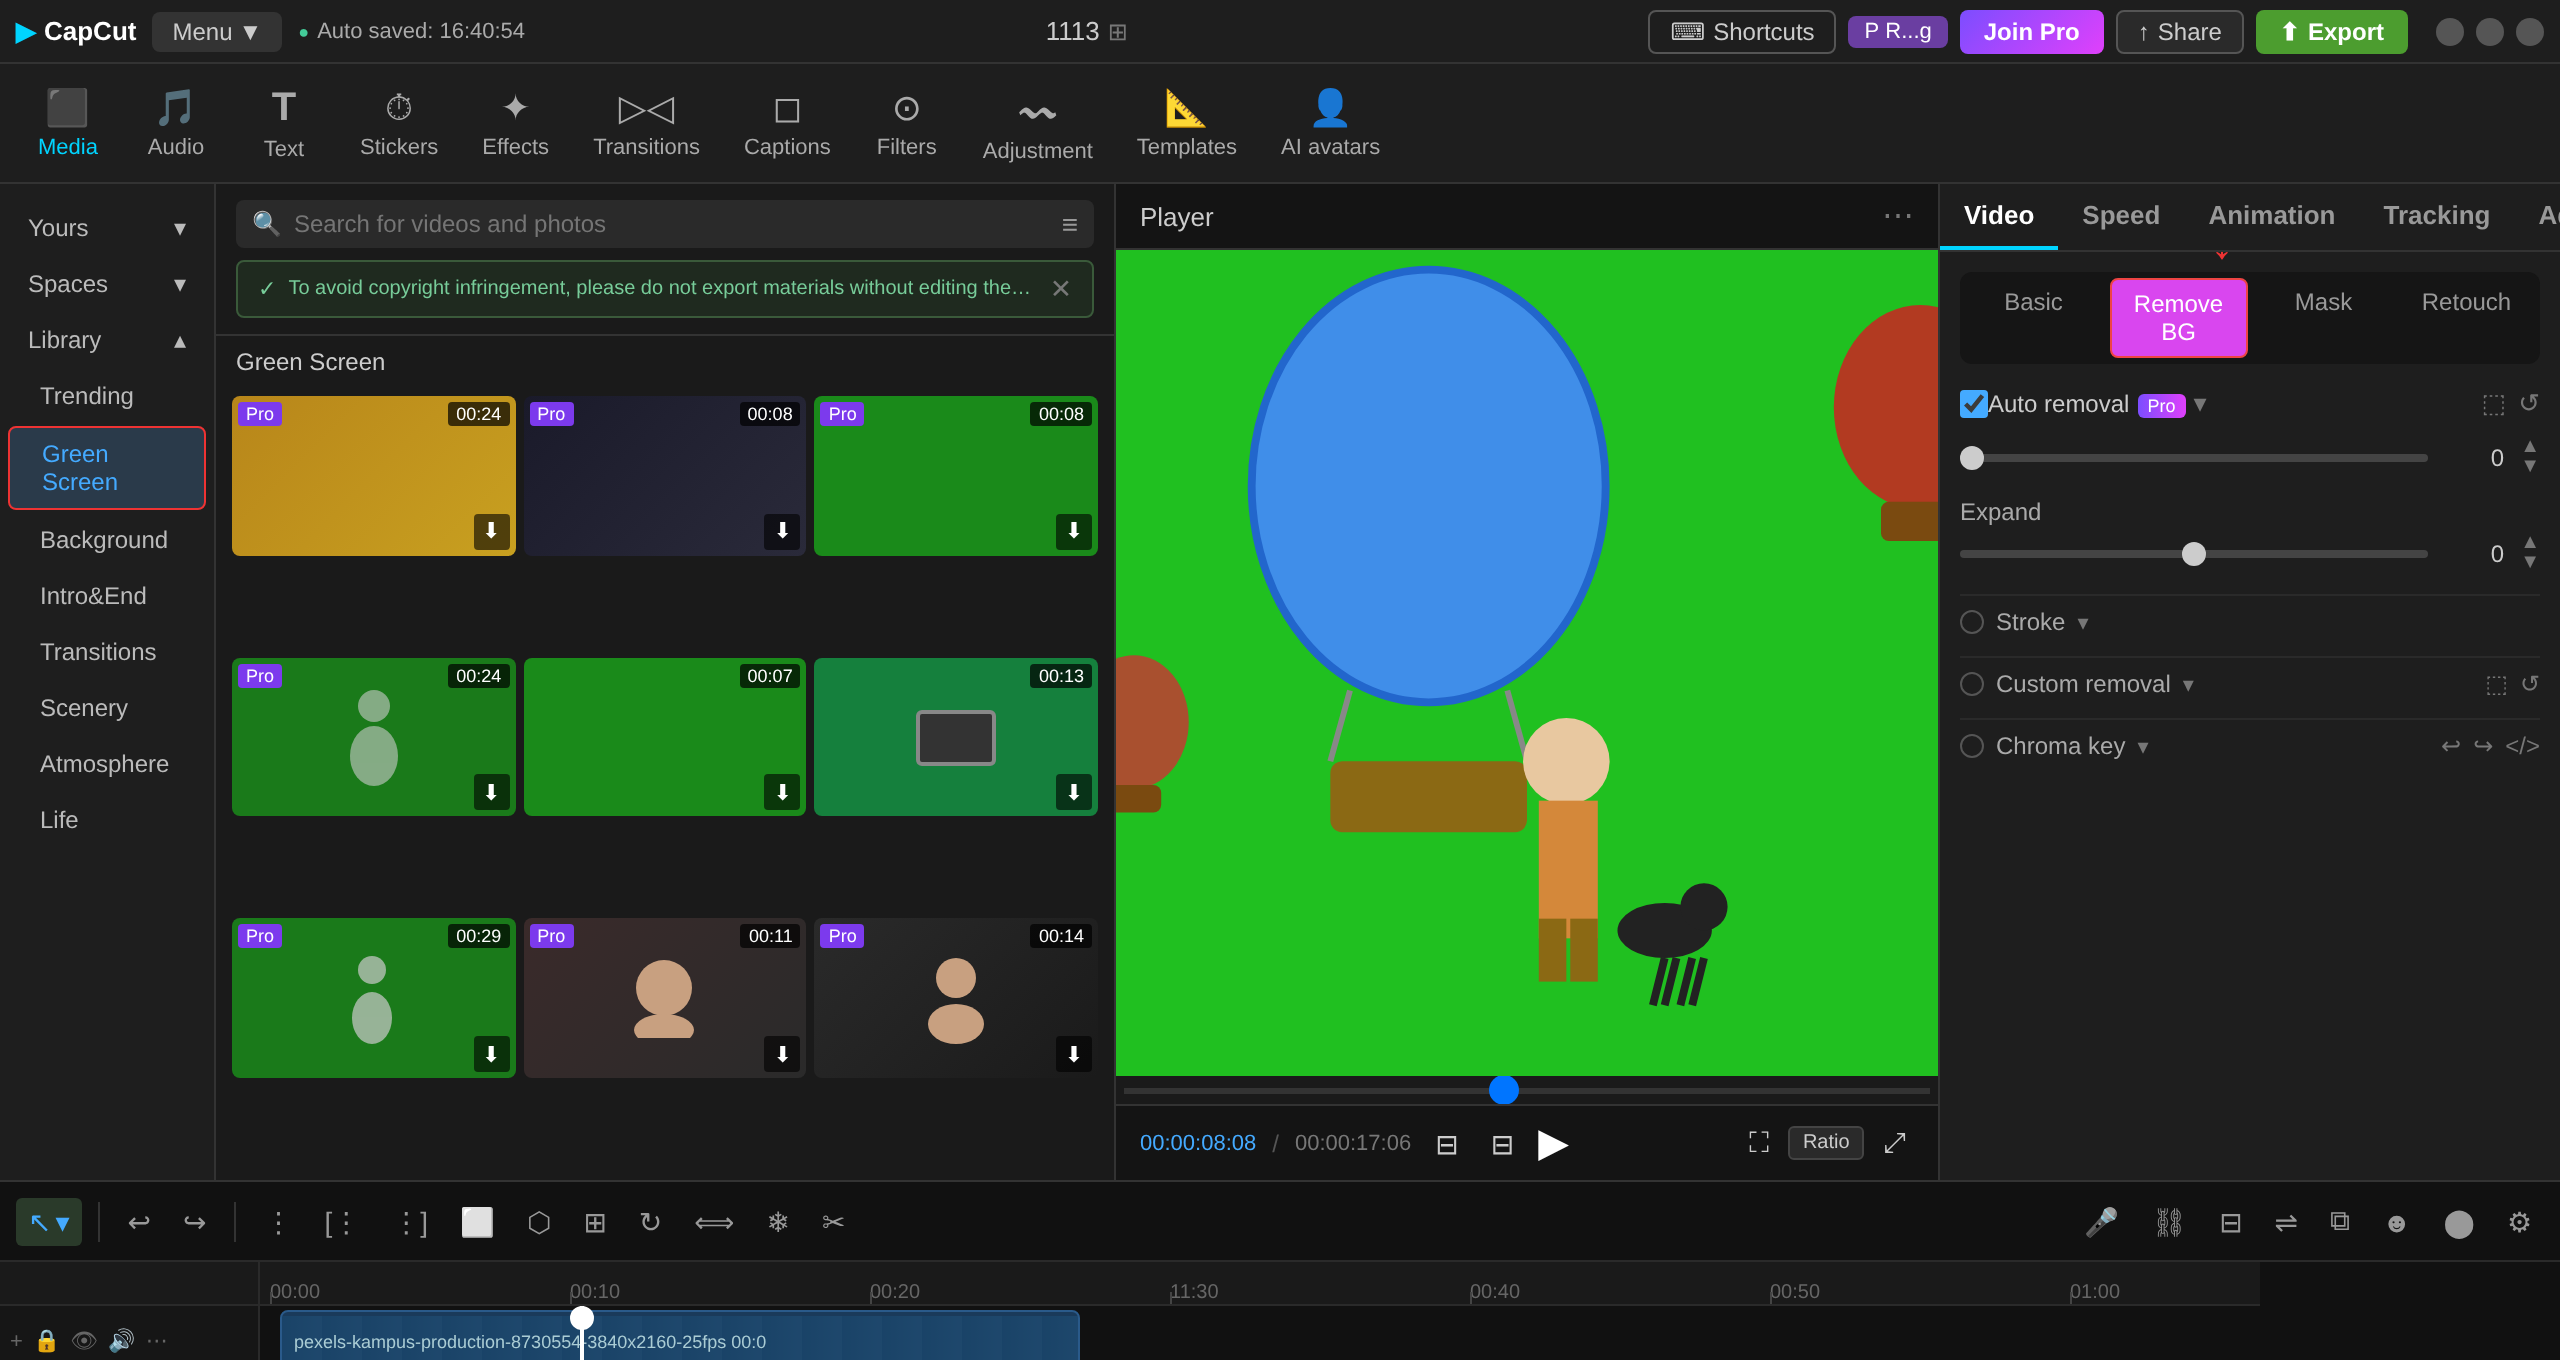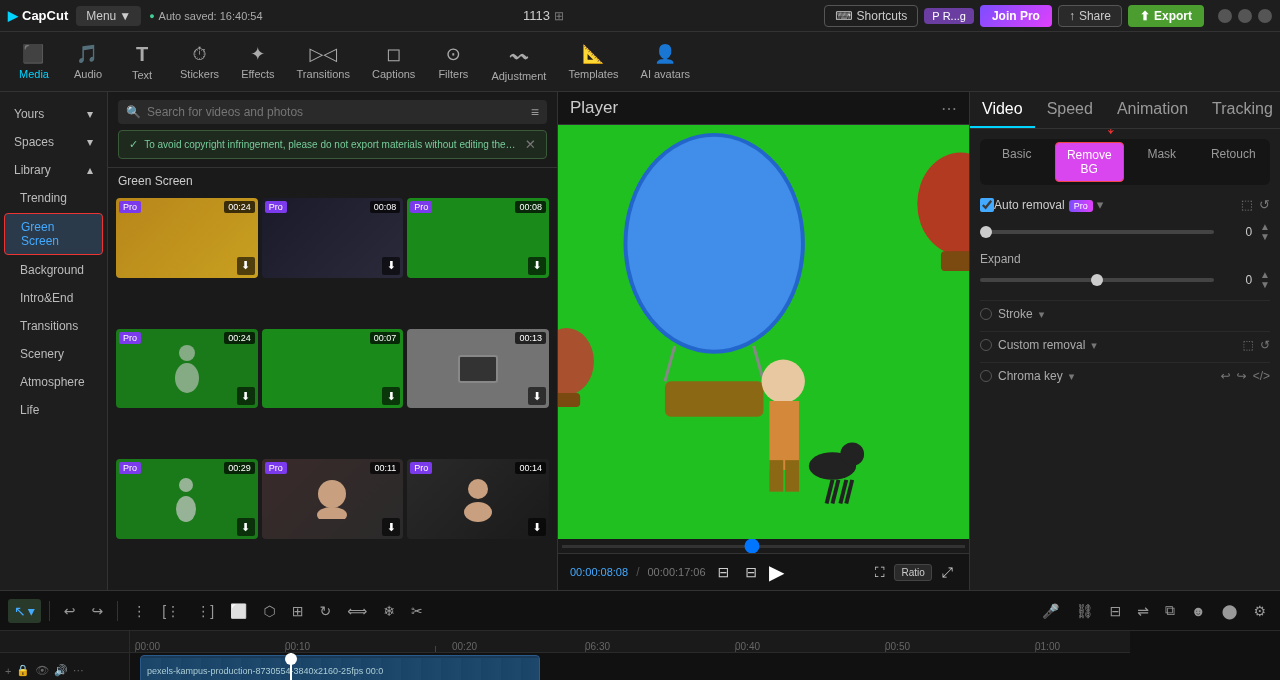--- a/index.html
+++ b/index.html
@@ -51,36 +51,36 @@
     .section-label { padding: 6px 10px; font-size: 12px; color: #ccc; font-weight: 500; }
     .media-grid { display: grid; grid-template-columns: repeat(3, 1fr); gap: 4px; padding: 4px 8px; overflow-y: auto; flex: 1; }
     .media-card { position: relative; background: #222; border-radius: 4px; overflow: hidden; aspect-ratio: 16/9; cursor: pointer; }
     .card-badge { position: absolute; top: 3px; left: 3px; background: #7c3aed; color: #fff; font-size: 9px; padding: 1px 4px; border-radius: 2px; }
     .card-time { position: absolute; top: 3px; right: 3px; background: rgba(0,0,0,0.7); color: #fff; font-size: 9px; padding: 1px 4px; border-radius: 2px; }
     .card-dl { position: absolute; bottom: 3px; right: 3px; background: rgba(0,0,0,0.6); color: #fff; font-size: 11px; width: 18px; height: 18px; display: flex; align-items: center; justify-content: center; border-radius: 2px; }
 
     
     #player-panel { flex: 1; background: #141414; display: flex; flex-direction: column; border-right: 1px solid #333; }
     .player-header { display: flex; align-items: center; padding: 6px 12px; border-bottom: 1px solid #333; }
-    .player-title { font-size: 17px; color: #ccc; flex: 1; }
+    .player-title { font-size: 13px; color: #ccc; flex: 1; }
     .player-menu { background: none; border: none; color: #777; cursor: pointer; font-size: 16px; }
     .player-viewport { flex: 1; display: flex; align-items: center; justify-content: center; background: #0d0d0d; position: relative; overflow: hidden; }
     .player-controls { display: flex; align-items: center; padding: 6px 12px; gap: 8px; border-top: 1px solid #333; }
     .time-display { font-size: 11px; color: #4af; }
     .time-divider { color: #555; }
     .time-total { font-size: 11px; color: #777; }
     .ctrl-btn { background: none; border: none; color: #ccc; cursor: pointer; font-size: 14px; padding: 2px 4px; }
     .play-btn { background: none; border: none; color: #fff; cursor: pointer; font-size: 20px; }
     .ctrl-right { margin-left: auto; display: flex; gap: 6px; align-items: center; }
     .ratio-badge { background: #2a2a2a; border: 1px solid #444; color: #ccc; padding: 2px 6px; border-radius: 3px; font-size: 10px; cursor: pointer; }
 
     
     #right-panel { width: 310px; background: #1e1e1e; display: flex; flex-direction: column; }
     .right-tabs { display: flex; border-bottom: 1px solid #333; overflow-x: auto; }
-    .right-tab { padding: 8px 12px; cursor: pointer; font-size: 16px; color: #999; white-space: nowrap; border-bottom: 2px solid transparent; }
+    .right-tab { padding: 8px 12px; cursor: pointer; font-size: 13px; color: #999; white-space: nowrap; border-bottom: 2px solid transparent; font-weight: bold; }
     .right-tab.active { color: #fff; border-bottom-color: #00d4ff; }
     .right-content { flex: 1; overflow-y: auto; padding: 10px; }
 
     
     .sub-tabs { display: flex; gap: 4px; margin-bottom: 12px; background: #151515; border-radius: 6px; padding: 3px; }
     .sub-tab { flex: 1; padding: 5px; text-align: center; border-radius: 4px; cursor: pointer; font-size: 12px; color: #999; }
     .sub-tab.active { background: #333; color: #fff; border: 1.5px solid #e44; }
 
     
     .prop-row { display: flex; align-items: flex-end; margin-bottom: 10px; }
@@ -295,21 +295,21 @@
         <div class="card-badge">Pro</div>
         <div class="card-time">00:24</div>
         <div class="card-dl">⬇</div>
       </div>
 
       <div class="media-card" style="background: #1a8a1a;">
         <div class="card-time">00:07</div>
         <div class="card-dl">⬇</div>
       </div>
 
-      <div class="media-card" style="background: #737373; display:flex;align-items:center;justify-content:center;">
+      <div class="media-card" style="background: #15803d; display:flex;align-items:center;justify-content:center;">
         <div style="width:40px;height:28px;background:#333;border-radius:3px;border:2px solid #888;"></div>
         <div class="card-time">00:13</div>
         <div class="card-dl">⬇</div>
       </div>
 
       <div class="media-card" style="background: #1a7a1a; display:flex;align-items:center;justify-content:center;">
         <svg width="25" height="45" viewBox="0 0 25 45" style="opacity:0.7;">
             <circle cx="12" cy="8" r="7" fill="#ccc"></circle>
             <ellipse cx="12" cy="32" rx="10" ry="13" fill="#ccc"></ellipse>
           </svg>
@@ -540,23 +540,23 @@
 
     </div>
 
     <div id="timeline-tracks" style="flex:1;position:relative;overflow-x:auto;">
 
       <div class="timeline-ruler" style="position:relative;width:1000px;">
         <div class="ruler-mark" style="left:5px;">00:00</div>
         <div class="ruler-line" style="left:5px;"></div>
         <div class="ruler-mark" style="left:155px;">00:10</div>
         <div class="ruler-line" style="left:155px;"></div>
-        <div class="ruler-mark" style="left:322px;margin-top:20px;">00:20</div>
+        <div class="ruler-mark" style="left:305px;margin-top:20px;">00:20</div>
         <div class="ruler-line" style="left:305px;"></div>
-        <div class="ruler-mark" style="left:455px;">06:30</div>
+        <div class="ruler-mark" style="left:455px;">11:30</div>
         <div class="ruler-line" style="left:455px;"></div>
         <div class="ruler-mark" style="left:605px;">00:40</div>
         <div class="ruler-line" style="left:605px;"></div>
         <div class="ruler-mark" style="left:755px;">00:50</div>
         <div class="ruler-line" style="left:755px;"></div>
         <div class="ruler-mark" style="left:905px;">01:00</div>
         <div class="ruler-line" style="left:905px;"></div>
       </div>
 
       <div style="position:relative;width:1000px;">

